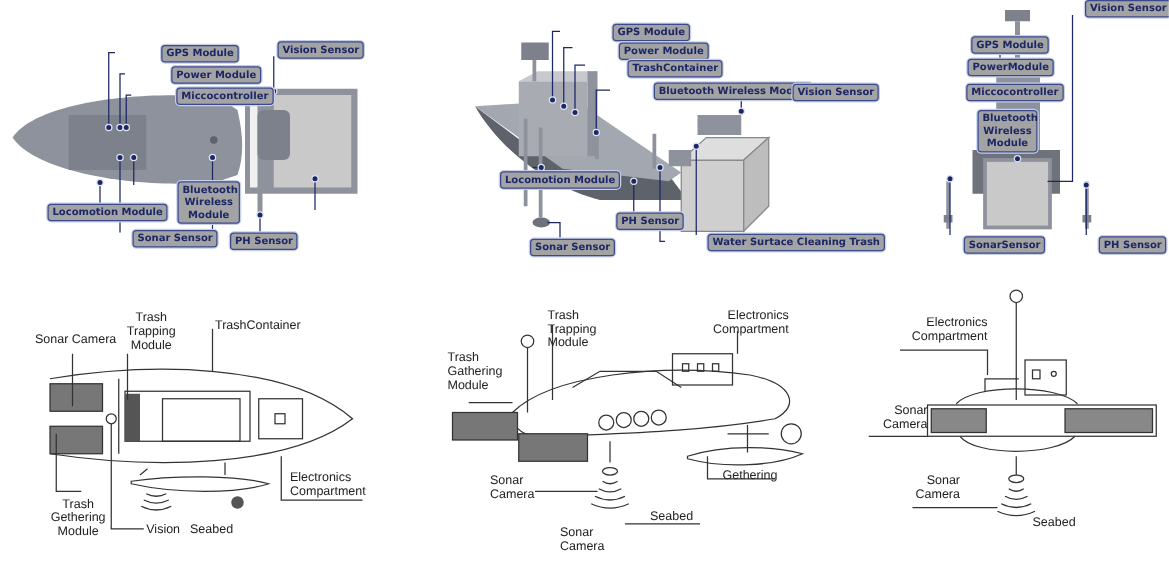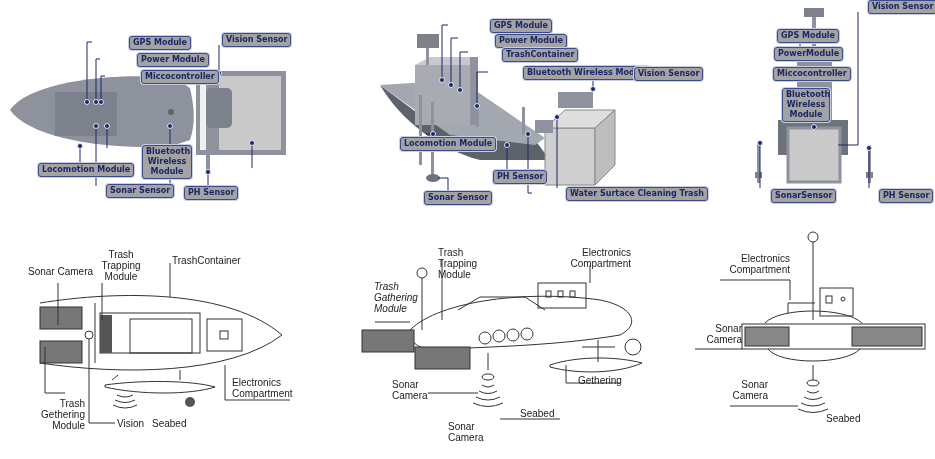--- a/index.html
+++ b/index.html
@@ -162,21 +162,21 @@
     <path class="bl" d="M102,48 V85"></path>
     <path class="bl" d="M170,28 V62"></path>
     <path class="bl" d="M225,130 V165 H290"></path>
     <path class="bl" d="M45,112 V158 H65"></path>
     <path class="bl" d="M89,104 V188 H115"></path>
   </svg>
   <div class="lbl" style="left:28px;top:31px;">Sonar Camera</div>
   <div class="lbl c" style="left:100px;top:14px;width:42px;white-space:normal;">Trash Trapping Module</div>
   <div class="lbl" style="left:172px;top:20px;">TrashContainer</div>
   <div class="lbl" style="left:232px;top:142px;width:60px;white-space:normal;">Electronics Compartment</div>
-  <div class="lbl c" style="left:40px;top:163px;width:45px;white-space:normal;text-align:right;">Trash Gethering Module</div>
+  <div class="lbl c" style="left:40px;top:163px;width:45px;white-space:normal;">Trash Gethering Module</div>
   <div class="lbl" style="left:117px;top:183px;">Vision</div>
   <div class="lbl" style="left:152px;top:183px;">Seabed</div>
 </div>
 
 <div class="panel" style="left:350px;top:235px;width:310px;height:224px;">
   <svg width="310" height="224">
     <path class="bl" d="M60,95 C90,65 180,55 250,65 C285,72 290,90 270,100 C200,112 120,112 80,115 C65,112 58,104 60,95 Z" fill="#fff"></path>
     <path class="bl" d="M108,75 L130,62 L175,62 L195,75"></path>
     <rect class="bl" x="188" y="48" width="48" height="25" fill="#fff"></rect>
     <rect class="bl" x="196" y="56" width="5" height="6"></rect>
@@ -198,21 +198,21 @@
     <path class="bl" d="M132,150 q6,4 12,0 M129,156 q9,5 18,0 M126,162 q12,6 24,0 M123,168 q15,7 30,0"></path>
     <path class="bl" d="M92,25 V85"></path>
     <path class="bl" d="M240,30 V48"></path>
     <path class="bl" d="M25,87 H60"></path>
     <path class="bl" d="M78,158 H128"></path>
     <path class="bl" d="M216,130 V148 H270"></path>
     <path class="bl" d="M150,184 H210"></path>
   </svg>
   <div class="lbl c" style="left:88px;top:12px;width:48px;white-space:normal;text-align:left;">Trash Trapping Module</div>
   <div class="lbl" style="left:211px;top:12px;width:70px;white-space:normal;text-align:right;">Electronics Compartment</div>
-  <div class="lbl" style="left:24px;top:46px;width:50px;white-space:normal;font-style:italic;">Trash Gathering Module</div>
+  <div class="lbl" style="left:8px;top:46px;width:50px;white-space:normal;">Trash Gathering Module</div>
   <div class="lbl" style="left:42px;top:144px;width:40px;white-space:normal;">Sonar Camera</div>
   <div class="lbl" style="left:228px;top:140px;">Gethering</div>
   <div class="lbl" style="left:170px;top:173px;">Seabed</div>
   <div class="lbl" style="left:98px;top:186px;width:40px;white-space:normal;">Sonar Camera</div>
 </div>
 
 <div class="panel" style="left:690px;top:225px;width:245px;height:234px;">
   <svg width="245" height="234">
     <circle class="bl" cx="123" cy="12" r="5"></circle>
     <path class="bl" d="M123,17 V95"></path>

